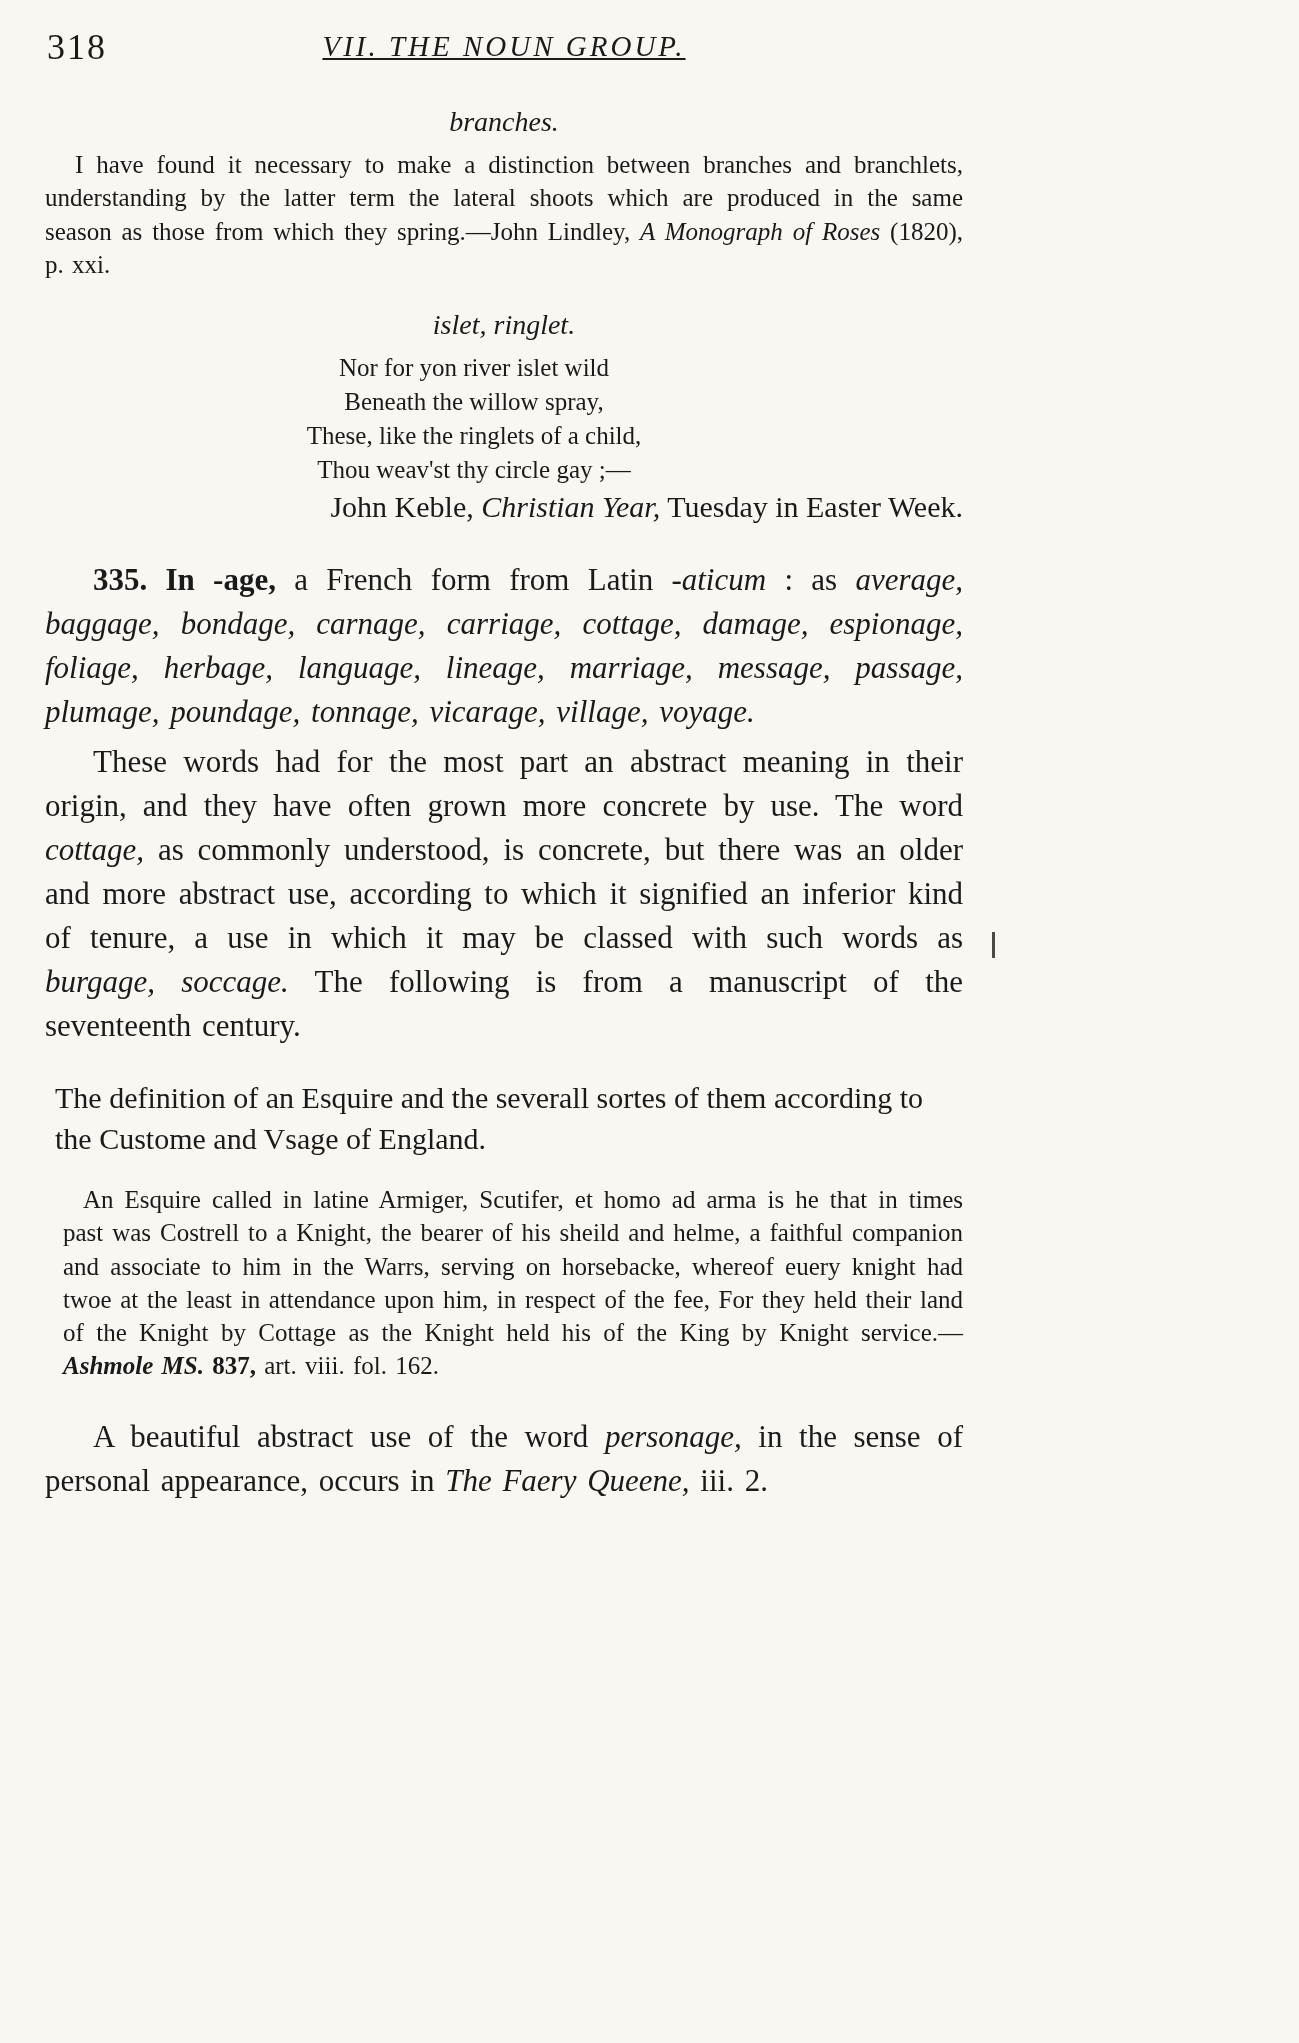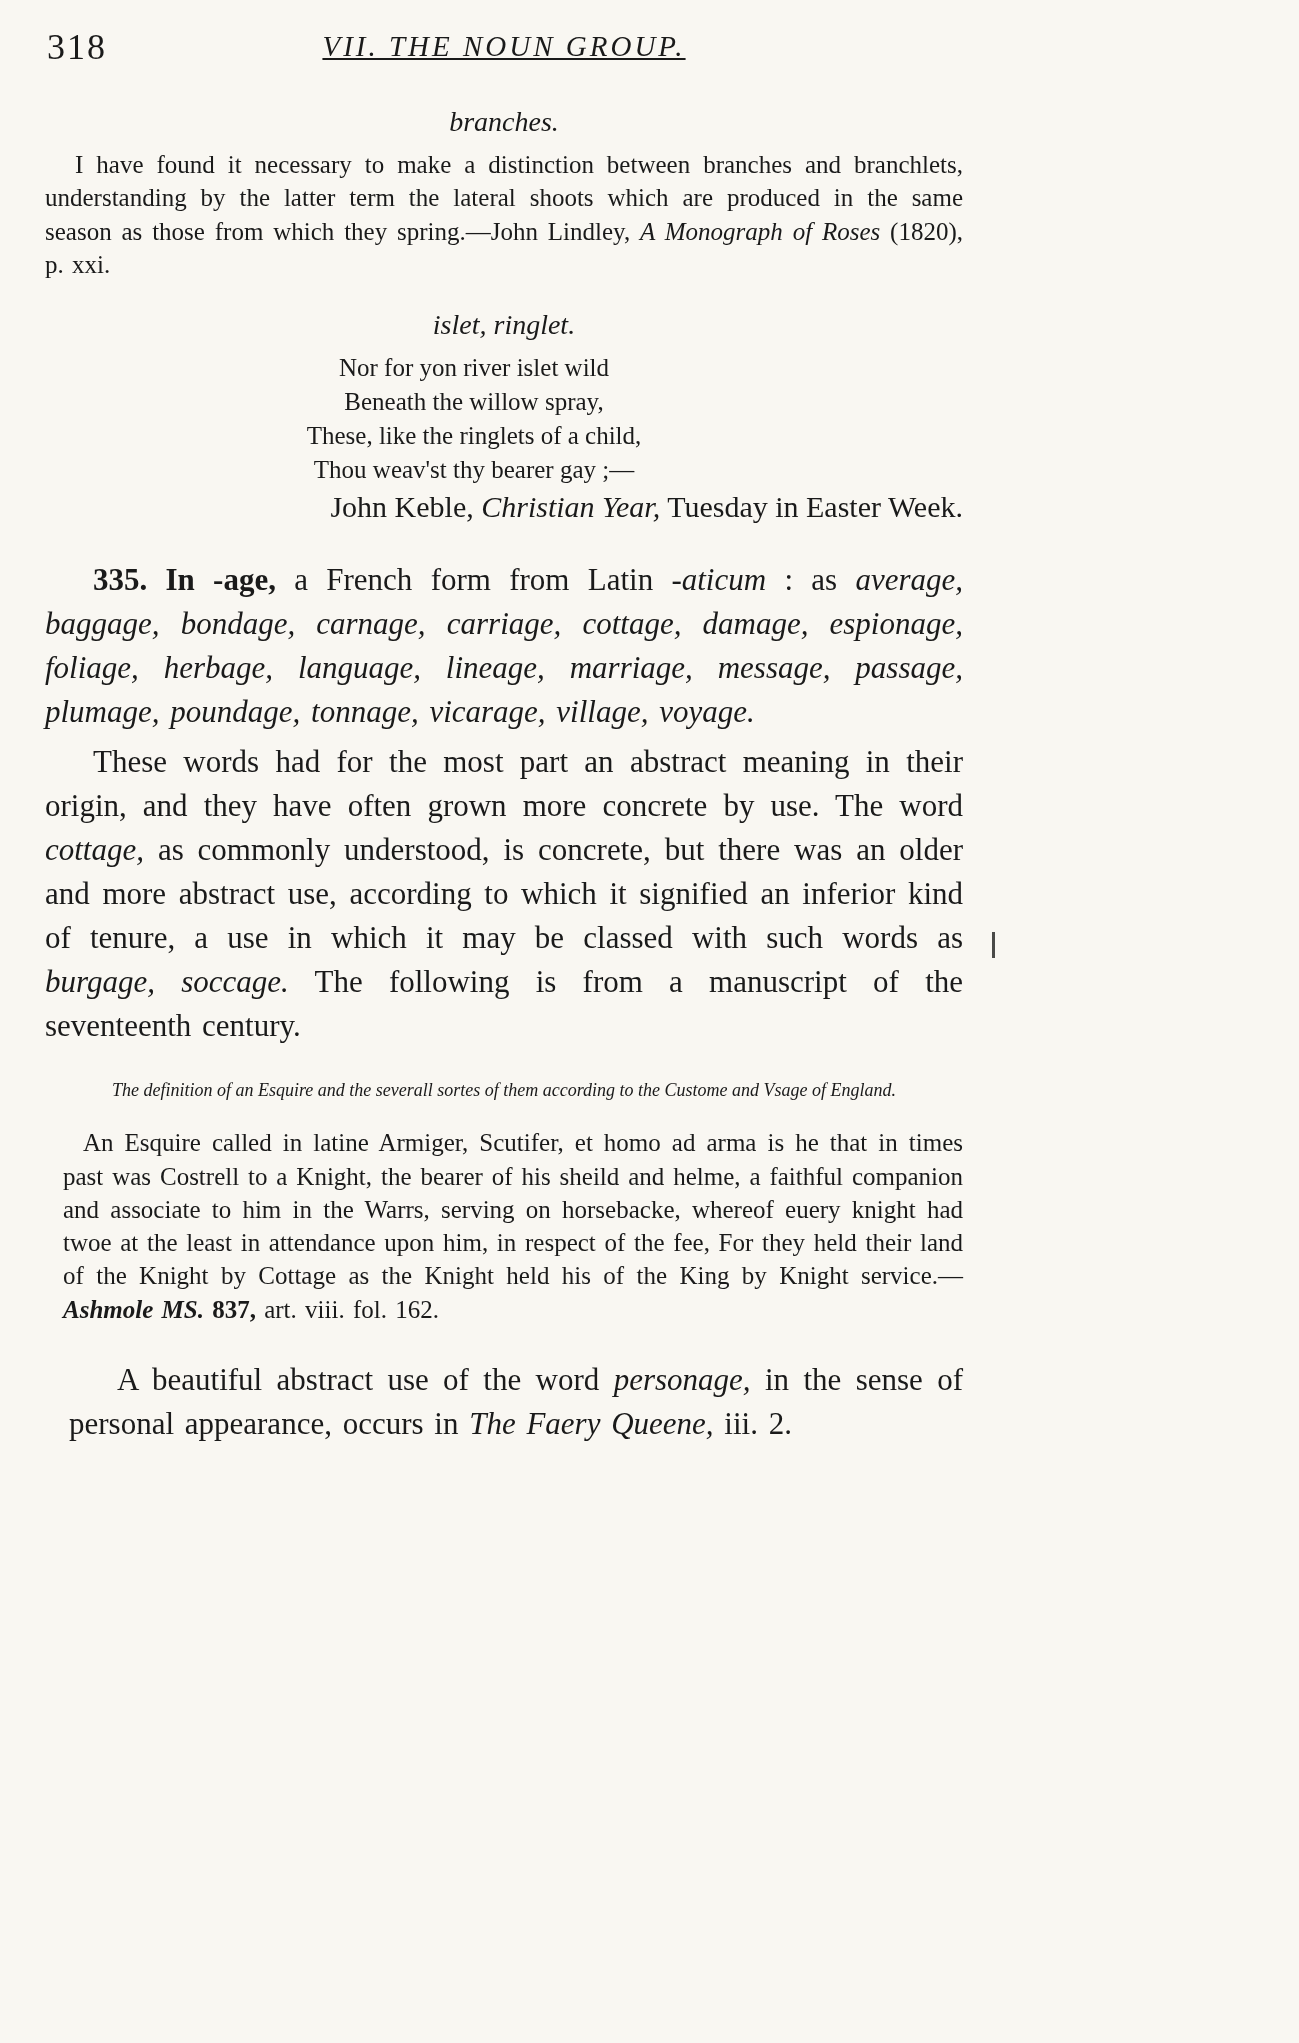--- a/index.html
+++ b/index.html
@@ -66,34 +66,32 @@
   }
   .para-large {
     font-size: 31px;
     line-height: 1.42;
     text-align: justify;
     word-spacing: 3px;
   }
   .mt-335 { margin-top: 34px; }
   .mt-follow { margin-top: 6px; }
   .def-title {
-    font-style: italic;
-    text-align: center;
-    font-size: 18px;
+    text-align: left;
+    font-size: 30px;
     line-height: 1.35;
     margin: 30px 10px 0 10px;
   }
   .esquire {
     margin-top: 24px;
     text-indent: 20px;
     margin-left: 18px;
   }
   .closing {
     margin-top: 32px;
-    margin-left: 24px;
   }
   .closing-line {
     font-size: 31px;
     margin-top: 4px;
     text-align: left;
   }
   .it { font-style: italic; }
   .bd { font-weight: bold; }
   .artifact-tick {
     position: absolute;
@@ -117,21 +115,21 @@
   <div class="section-heading">branches.</div>
 
   <div class="small-text indent-sm"><span>I have found it necessary to make a distinction between branches and branchlets, understanding by the latter term the lateral shoots which are produced in the same season as those from which they spring.—John Lindley, </span><span class="it">A Monograph of Roses</span><span> (1820), p. xxi.</span></div>
 
   <div class="section-heading">islet, ringlet.</div>
 
   <div class="verse">
     <div>Nor for yon river islet wild</div>
     <div>Beneath the willow spray,</div>
     <div>These, like the ringlets of a child,</div>
-    <div>Thou weav'st thy bearer gay ;—</div>
+    <div>Thou weav'st thy circle gay ;—</div>
   </div>
   <div class="verse-attribution"><span>John Keble, </span><span class="it">Christian Year,</span><span> Tuesday in Easter Week.</span></div>
 
   <div class="para-large mt-335 indent-lg"><span class="bd">335. In -age,</span><span> a French form from Latin </span><span class="it">-aticum</span><span> : as </span><span class="it">average, baggage, bondage, carnage, carriage, cottage, damage, espionage, foliage, herbage, language, lineage, marriage, message, passage, plumage, poundage, tonnage, vicarage, village, voyage.</span></div>
 
   <div class="para-large mt-follow indent-lg"><span>These words had for the most part an abstract meaning in their origin, and they have often grown more concrete by use.  The word </span><span class="it">cottage,</span><span> as commonly understood, is concrete, but there was an older and more abstract use, according to which it signified an inferior kind of tenure, a use in which it may be classed with such words as </span><span class="it">burgage, soccage.</span><span>  The following is from a manuscript of the seventeenth century.</span></div>
 
   <div class="def-title">The definition of an Esquire and the severall sortes of them according to the Custome and Vsage of England.</div>
 
   <div class="small-text esquire"><span>An Esquire called in latine Armiger, Scutifer, et homo ad arma is he that in times past was Costrell to a Knight, the bearer of his sheild and helme, a faithful companion and associate to him in the Warrs, serving on horsebacke, whereof euery knight had twoe at the least in attendance upon him, in respect of the fee, For they held their land of the Knight by Cottage as the Knight held his of the King by Knight service.—</span><span class="it bd">Ashmole MS.</span><span class="bd"> 837,</span><span> art. viii. fol. 162.</span></div>

